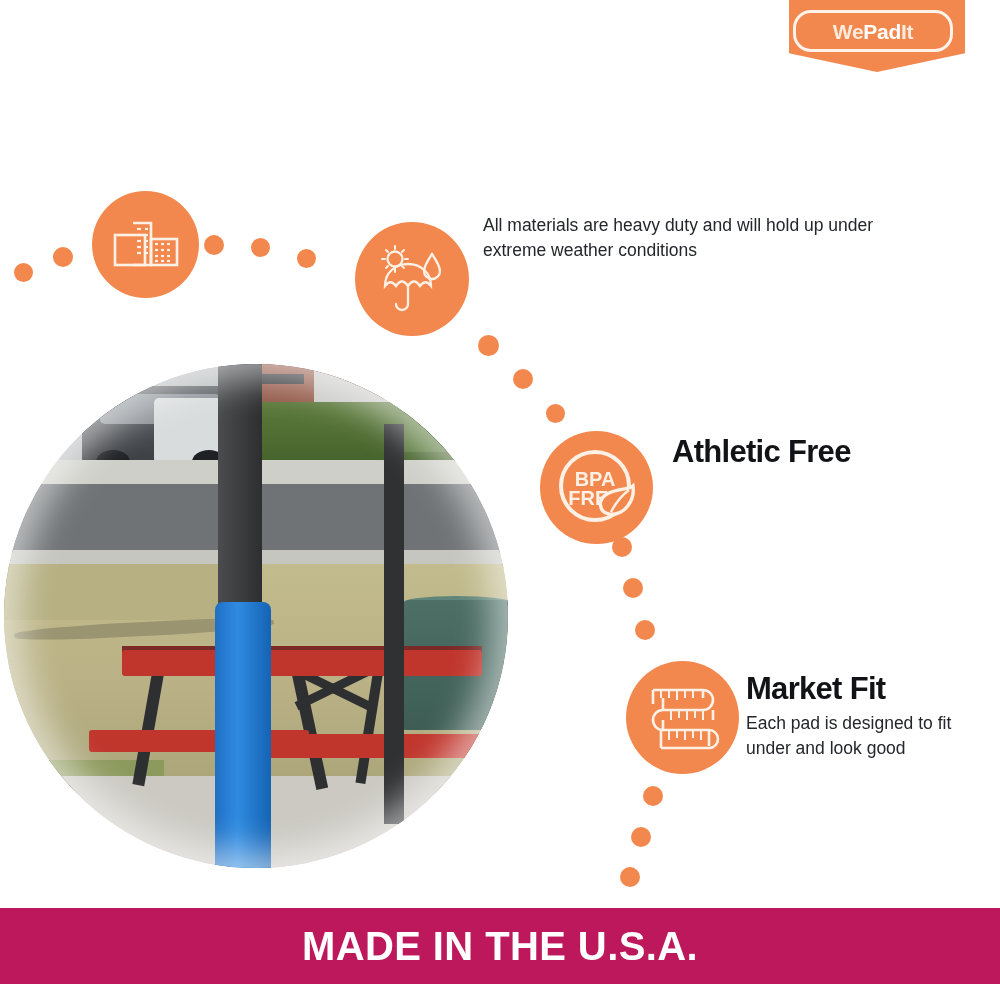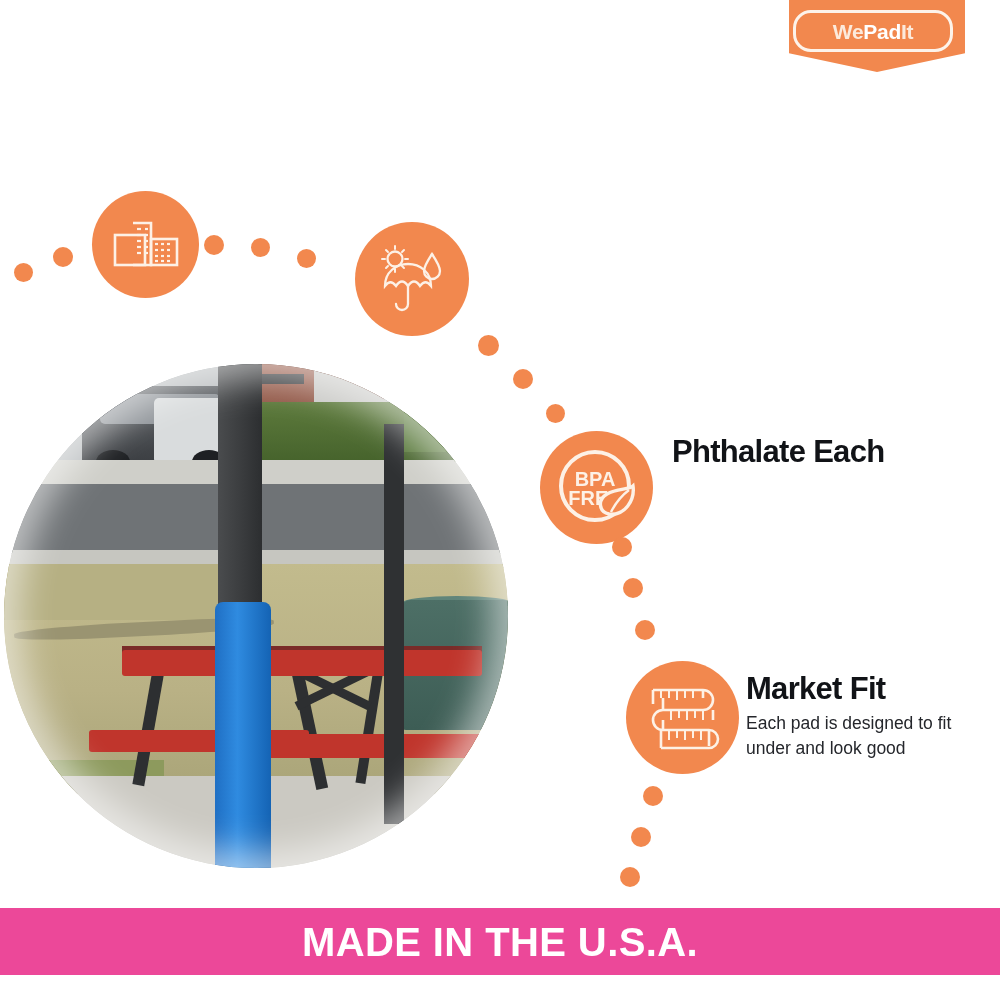--- a/index.html
+++ b/index.html
@@ -96,22 +96,22 @@
      background:linear-gradient(90deg,#4a4c4e,#3a3c3e 55%,#2c2e30);}
   .p-arm{left:214px;top:10px;width:86px;height:10px;background:#3a3c3e;}
   
   .p-padblue{left:211px;top:238px;width:56px;height:266px;border-radius:8px 8px 0 0;
      background:linear-gradient(90deg,#1f6fc4,#2f8be0 40%,#1463b4);}
   
   #photo .vig{left:0;top:0;width:504px;height:504px;border-radius:50%;
      box-shadow:inset 0 0 34px 16px rgba(255,255,255,.55);}
 
   
-  #usa{position:absolute;left:0;top:908px;width:1000px;height:67px;
-     background:#ec4899;display:flex;align-items:center;justify-content:center;}
+  #usa{position:absolute;left:0;top:908px;width:1000px;height:76px;
+     background:#be185d;display:flex;align-items:center;justify-content:center;}
   #usa .t{color:#ffffff;font-size:40px;font-weight:700;letter-spacing:.4px;
      line-height:1;white-space:nowrap;}
 </style>
 </head>
 <body>
 
 <div id="page">
 
   <div class="logo-wrap">
     <div class="logo-shape"></div>
@@ -151,20 +151,21 @@
           <line x1="48" y1="39" x2="51" y2="39"></line>
           <line x1="54" y1="39" x2="57" y2="39"></line>
         <line x1="42" y1="44" x2="45" y2="44"></line>
           <line x1="48" y1="44" x2="51" y2="44"></line>
           <line x1="54" y1="44" x2="57" y2="44"></line>
       </g>
     </svg>
   </div>
 
   <div class="blk" id="blk-weather">
+    <p class="h-sub">All materials are heavy duty and will hold up under extreme weather conditions</p>
   </div>
 
   <div class="badge" id="badge-weather">
     <svg width="74" height="70" viewBox="0 0 74 70" fill="none" stroke="#FDF1E6" stroke-width="2.3" stroke-linecap="round">
       <circle cx="20" cy="15" r="7.5"></circle>
       <g stroke-width="2">
         <line x1="20" y1="2" x2="20" y2="5"></line>
           <line x1="20" y1="25" x2="20" y2="28"></line>
         <line x1="7" y1="15" x2="10" y2="15"></line>
           <line x1="30" y1="15" x2="33" y2="15"></line>
@@ -173,21 +174,21 @@
         <line x1="29" y1="6" x2="27" y2="8"></line>
           <line x1="13" y1="22" x2="11" y2="24"></line>
       </g>
       <path d="M57 10 C57 10 49 22 49 27 a8 8 0 0 0 16 0 C65 22 57 10 57 10 z"></path>
       <path d="M10 42 C10 28 21 20 33 20 C45 20 56 28 56 42 C52 37 49 37 45 42 C41 36 37 36 33 42 C29 36 25 36 21 42 C17 37 14 37 10 42 z"></path>
       <path d="M33 42 v18 a6 6 0 0 1 -12 0"></path>
     </svg>
   </div>
 
   <div class="blk" id="blk-phth">
-    <p class="h-title">Phthalate Each</p>
+    <p class="h-title">Athletic Free</p>
   </div>
 
   <div class="badge" id="badge-bpa">
     <svg width="92" height="92" viewBox="0 0 92 92">
       <circle cx="44" cy="44" r="34" fill="none" stroke="#FDF1E6" stroke-width="4"></circle>
       <text x="44" y="44" text-anchor="middle" fill="#FDF1E6" font-family="Liberation Sans, sans-serif" font-size="20" font-weight="700">BPA</text>
       <text x="44" y="63" text-anchor="middle" fill="#FDF1E6" font-family="Liberation Sans, sans-serif" font-size="20" font-weight="700">FREE</text>
       <path d="M58 72 C48 70 46 58 56 52 C66 46 78 48 82 44 C84 58 74 74 58 72 z" fill="#F2884E" stroke="#FDF1E6" stroke-width="3.4"></path>
       <path d="M78 48 C70 54 64 62 60 70" fill="none" stroke="#FDF1E6" stroke-width="2.4"></path>
     </svg>

